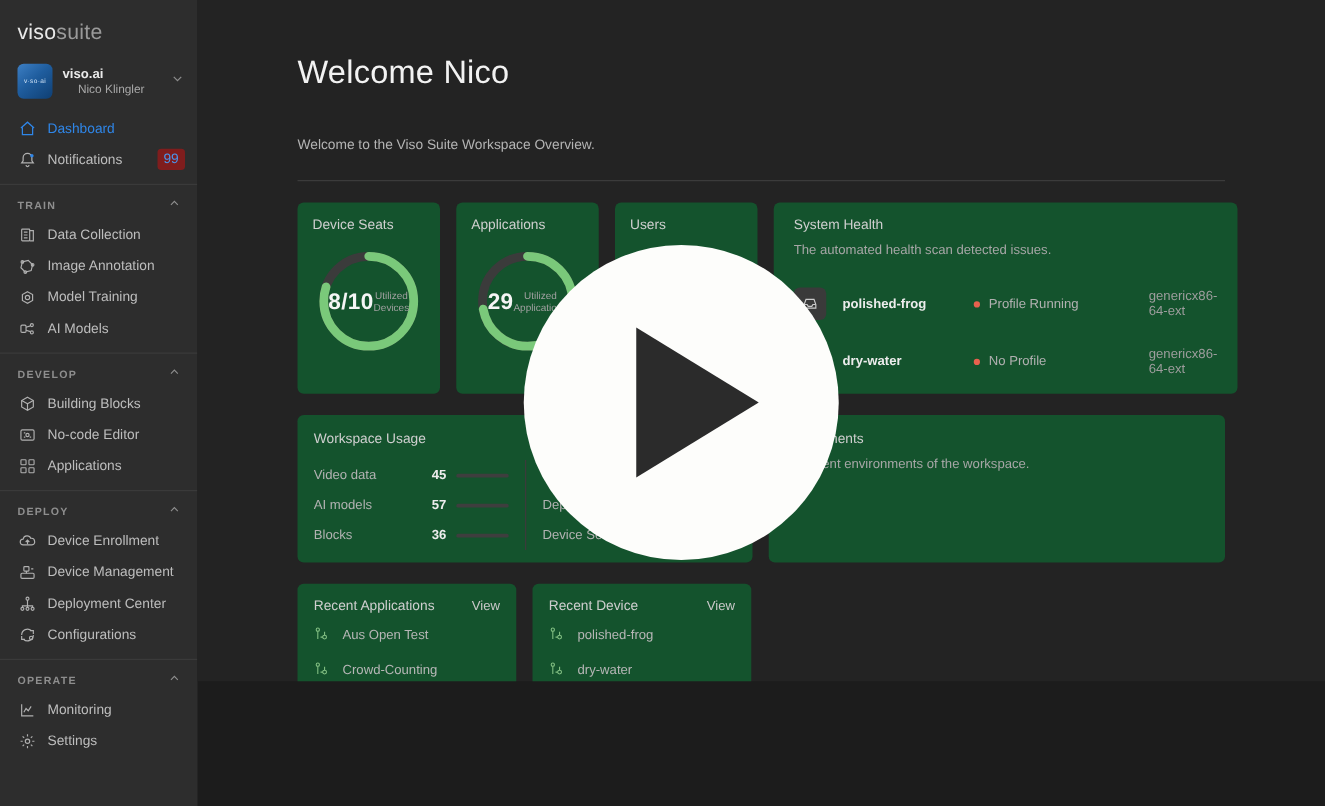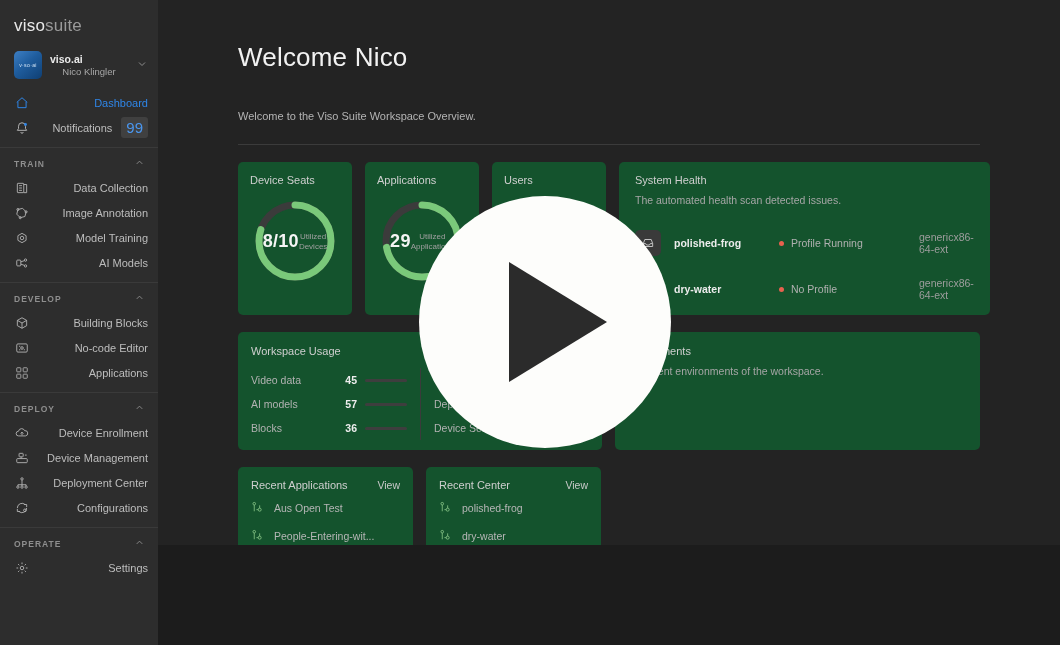--- a/index.html
+++ b/index.html
@@ -40,23 +40,23 @@
 
   .nav-item {
     display: flex; align-items: center; gap: 9px;
     height: 25px; padding: 0 10px 0 14px;
     font-size: 11px; color: #bdbdbd;
     cursor: pointer;
   }
   .nav-item .ico { width: 15px; height: 15px; flex: 0 0 15px; display:flex; align-items:center; justify-content:center; color:#b0b0b0; }
   .nav-item.active { color: #2f86e8; }
   .nav-item.active .ico { color: #2f86e8; }
-  .nav-label { flex: 1 1 auto; white-space: nowrap; overflow: hidden; text-align: right; }
+  .nav-label { flex: 1 1 auto; white-space: nowrap; overflow: hidden; }
   .badge {
-    font-size: 15px; color: #4a96ee; background: #404040;
+    font-size: 11px; color: #4a96ee; background: #7f1d1d;
     border-radius: 3px; padding: 1px 5px; line-height: 1.3;
   }
 
   .sec-divider { height: 1px; background: #3a3a3a; margin: 7px 0 0 0; }
   .sec-head {
     display:flex; align-items:center;
     padding: 9px 12px 5px 14px;
     font-size: 8.5px; letter-spacing: 1px; color: #8e8e8e; font-weight: bold;
   }
   .sec-head .t { flex: 1 1 auto; }
@@ -340,20 +340,29 @@
 
     <div class="sec-divider"></div>
 
     <div class="sec-head">
       <span class="t">OPERATE</span>
       <span class="c">
         <svg width="11" height="11" viewBox="0 0 24 24" fill="none" stroke="currentColor" stroke-width="2">
             <path d="M6 15l6-6 6 6"></path>
           </svg>
       </span>
+    </div>
+    <div class="nav-item">
+      <span class="ico">
+        <svg width="14" height="14" viewBox="0 0 24 24" fill="none" stroke="currentColor" stroke-width="1.6">
+            <path d="M4 4v16h16"></path>
+            <path d="M7 15l3-5 3 3 4-6"></path>
+          </svg>
+      </span>
+      <span class="nav-label">Monitoring</span>
     </div>
     <div class="nav-item">
       <span class="ico">
         <svg width="14" height="14" viewBox="0 0 24 24" fill="none" stroke="currentColor" stroke-width="1.6">
             <circle cx="12" cy="12" r="3"></circle>
             <path d="M12 2.5v3M12 18.5v3M21.5 12h-3M5.5 12h-3M18.7 5.3l-2.1 2.1M7.4 16.6l-2.1 2.1M18.7 18.7l-2.1-2.1M7.4 7.4L5.3 5.3"></path>
           </svg>
       </span>
       <span class="nav-label">Settings</span>
     </div>
@@ -507,39 +516,27 @@
         <div class="recent-item">
           <span class="gico">
             <svg width="13" height="13" viewBox="0 0 24 24" fill="none" stroke="#84c184" stroke-width="1.6">
                 <circle cx="6" cy="5" r="2.4"></circle>
                 <path d="M6 7.4V19"></path>
                 <circle cx="16" cy="16" r="2.8"></circle>
                 <path d="M16 13.2V8"></path>
                 <path d="M13.4 16H10"></path>
               </svg>
           </span>
-          <span>People-Entering-wit...</span>
-        </div>
-        <div class="recent-item">
-          <span class="gico">
-            <svg width="13" height="13" viewBox="0 0 24 24" fill="none" stroke="#84c184" stroke-width="1.6">
-                <circle cx="6" cy="5" r="2.4"></circle>
-                <path d="M6 7.4V19"></path>
-                <circle cx="16" cy="16" r="2.8"></circle>
-                <path d="M16 13.2V8"></path>
-                <path d="M13.4 16H10"></path>
-              </svg>
-          </span>
           <span>Crowd-Counting</span>
         </div>
       </div>
 
       <div class="card recent">
         <div class="recent-head">
-          <span class="card-title">Recent Center</span>
+          <span class="card-title">Recent Device</span>
           <span class="view-link">View</span>
         </div>
         <div class="recent-item">
           <span class="gico">
             <svg width="13" height="13" viewBox="0 0 24 24" fill="none" stroke="#84c184" stroke-width="1.6">
                 <circle cx="6" cy="5" r="2.4"></circle>
                 <path d="M6 7.4V19"></path>
                 <circle cx="16" cy="16" r="2.8"></circle>
                 <path d="M16 13.2V8"></path>
                 <path d="M13.4 16H10"></path>

